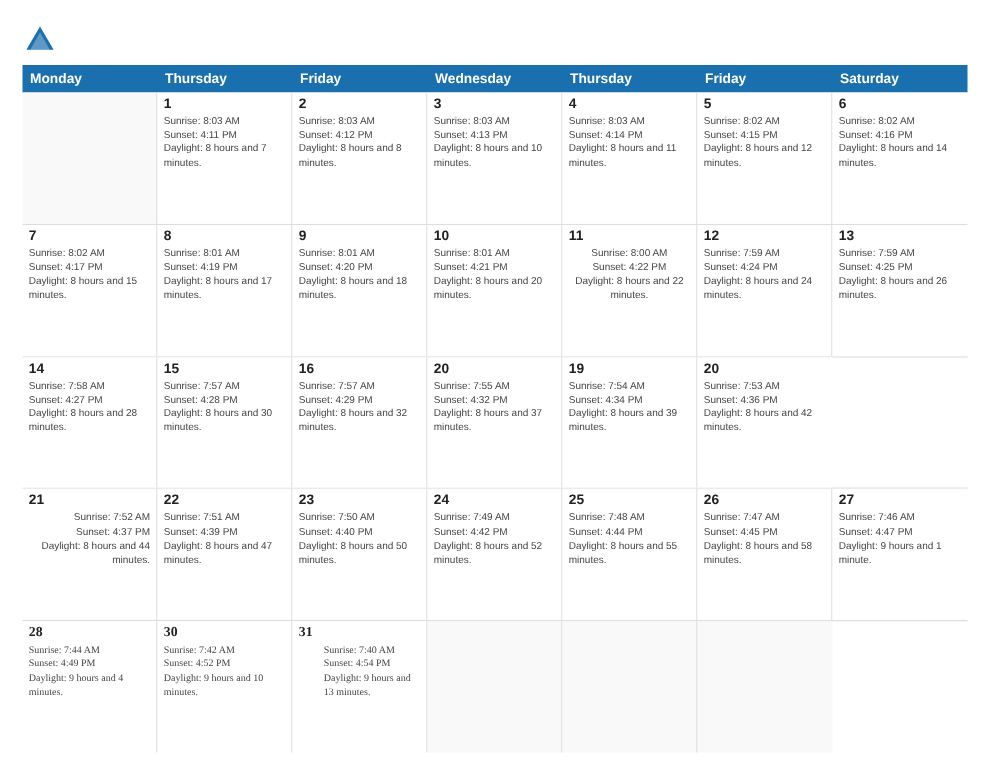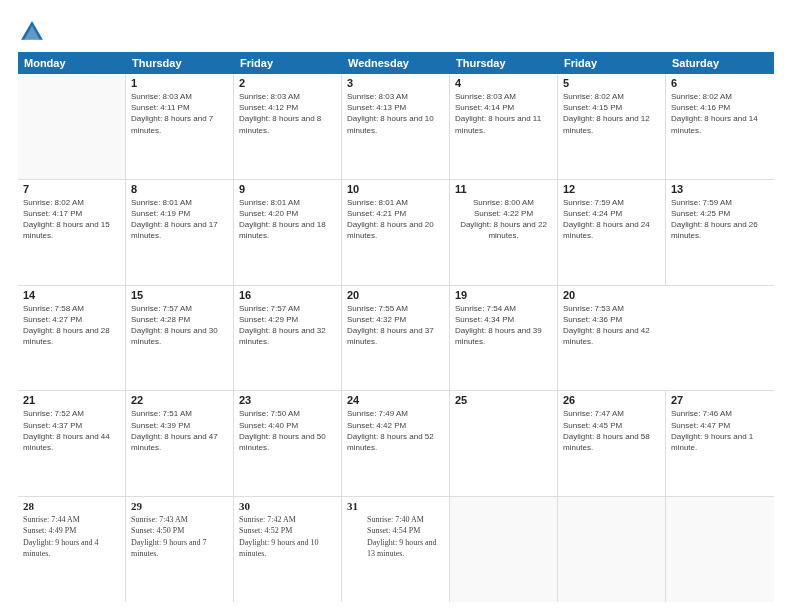--- a/index.html
+++ b/index.html
@@ -263,21 +263,21 @@
           <div class="cal-cell">
             <div class="day-num">20</div>
             <div class="sun-info" style="white-space: pre-line;">Sunrise: 7:53 AM
 Sunset: 4:36 PM
 Daylight: 8 hours and 42 minutes.</div>
           </div>
         </div>
         <div class="cal-row">
           <div class="cal-cell">
             <div class="day-num">21</div>
-            <div class="sun-info" style="white-space: pre-line;">Sunrise: 7:52 AM
+            <div class="sun-info" style="white-space: pre-line; text-align: right;">Sunrise: 7:52 AM
 Sunset: 4:37 PM
 Daylight: 8 hours and 44 minutes.</div>
           </div>
           <div class="cal-cell">
             <div class="day-num">22</div>
             <div class="sun-info" style="white-space: pre-line;">Sunrise: 7:51 AM
 Sunset: 4:39 PM
 Daylight: 8 hours and 47 minutes.</div>
           </div>
           <div class="cal-cell">
@@ -287,46 +287,43 @@
 Daylight: 8 hours and 50 minutes.</div>
           </div>
           <div class="cal-cell">
             <div class="day-num">24</div>
             <div class="sun-info" style="white-space: pre-line;">Sunrise: 7:49 AM
 Sunset: 4:42 PM
 Daylight: 8 hours and 52 minutes.</div>
           </div>
           <div class="cal-cell">
             <div class="day-num">25</div>
+            <div class="sun-info" style="white-space: pre-line;">Sunrise: 7:48 AM
+Sunset: 4:44 PM
+Daylight: 8 hours and 55 minutes.</div>
           </div>
           <div class="cal-cell">
             <div class="day-num">26</div>
             <div class="sun-info" style="white-space: pre-line;">Sunrise: 7:47 AM
 Sunset: 4:45 PM
 Daylight: 8 hours and 58 minutes.</div>
           </div>
           <div class="cal-cell">
             <div class="day-num">27</div>
             <div class="sun-info" style="white-space: pre-line;">Sunrise: 7:46 AM
 Sunset: 4:47 PM
 Daylight: 9 hours and 1 minute.</div>
           </div>
         </div>
         <div class="cal-row">
           <div class="cal-cell">
             <div class="day-num">28</div>
             <div class="sun-info" style="white-space: pre-line;">Sunrise: 7:44 AM
 Sunset: 4:49 PM
 Daylight: 9 hours and 4 minutes.</div>
-          </div>
-          <div class="cal-cell">
-            <div class="day-num">29</div>
-            <div class="sun-info" style="white-space: pre-line;">Sunrise: 7:43 AM
-Sunset: 4:50 PM
-Daylight: 9 hours and 7 minutes.</div>
           </div>
           <div class="cal-cell">
             <div class="day-num">30</div>
             <div class="sun-info" style="white-space: pre-line;">Sunrise: 7:42 AM
 Sunset: 4:52 PM
 Daylight: 9 hours and 10 minutes.</div>
           </div>
           <div class="cal-cell">
             <div class="day-num">31</div>
             <div class="sun-info" style="white-space: pre-line; margin-left: 20px;">Sunrise: 7:40 AM

